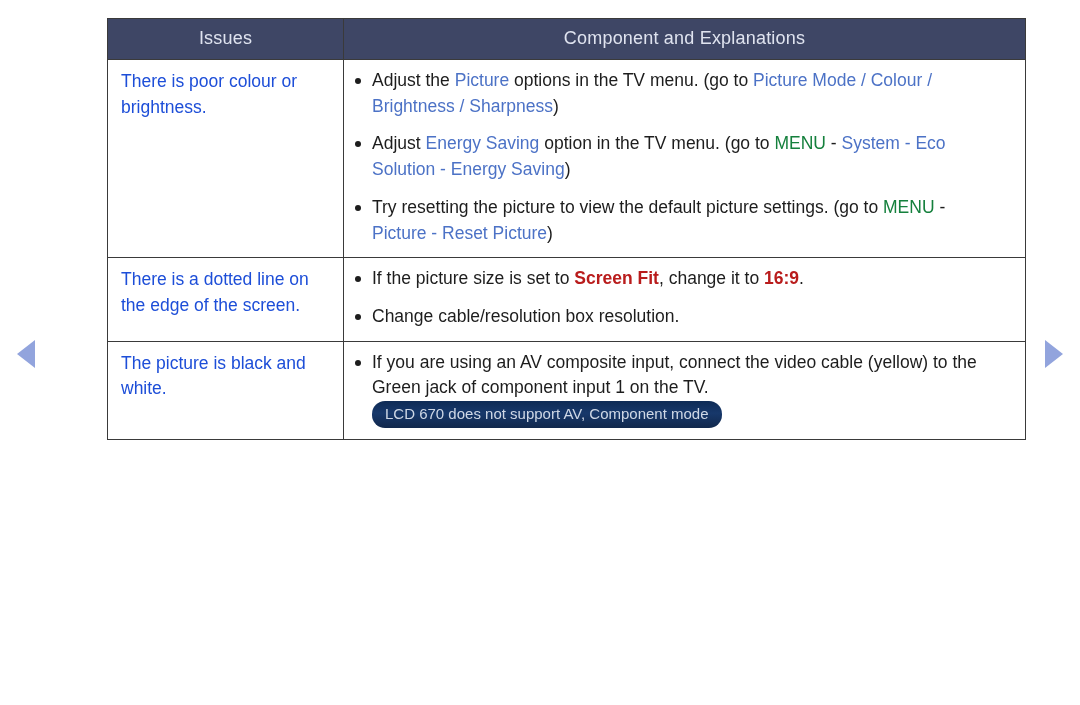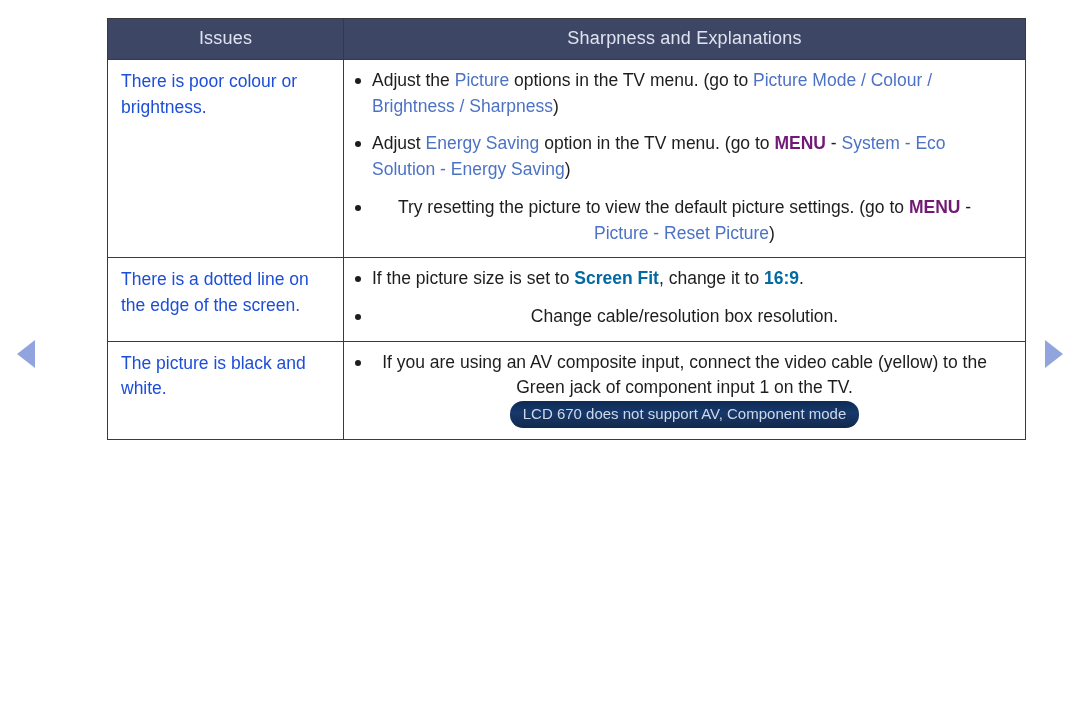--- a/index.html
+++ b/index.html
@@ -85,35 +85,35 @@
   ul.bullets {
     list-style: none;
     margin: 0;
     padding: 0;
   }
   ul.bullets > li {
     position: relative;
     padding-left: 20px;
     margin: 0 18px 12px 0;
   }
-  ul.bullets > li:last-child { margin-bottom: 2px; text-align: center; }
+  ul.bullets > li:last-child { margin-bottom: 2px; }
   ul.bullets > li::before {
     content: "";
     position: absolute;
     left: 3px;
     top: 10px;
     width: 6px;
     height: 6px;
     border-radius: 50%;
     background: #1d1d1d;
   }
 
   .blue { color: #4c72c6; }
-  .bk { color: #701a75; font-weight: bold; }
-  .bl-b { color: #0369a1; font-weight: bold; }
+  .bk { color: #15803d; font-weight: normal; }
+  .bl-b { color: #b91c1c; font-weight: bold; }
 
   .badge {
     display: inline-block;
     background: linear-gradient(to bottom, #0e2b55 0%, #17386b 45%, #11284c 100%);
     color: #cfd8e6;
     font-size: 15px;
     line-height: 1;
     padding: 5px 13px 7px 13px;
     border-radius: 13px;
     vertical-align: 1px;
@@ -142,21 +142,21 @@
 
   <div class="table-wrap">
     <table class="tbl">
       <colgroup>
           <col class="c1">
           <col class="c2">
         </colgroup>
       <thead>
         <tr>
           <th>Issues</th>
-          <th>Sharpness and Explanations</th>
+          <th>Component and Explanations</th>
         </tr>
       </thead>
       <tbody id="tbody">
           <tr>
             <td class="issue">There is poor colour or brightness.</td>
             <td class="sol">
               <ul class="bullets">
                 <li>Adjust the <span class="blue">Picture</span> options in the TV menu. (go to <span class="blue">Picture Mode / Colour / Brightness / Sharpness</span>)</li>
                 <li>Adjust <span class="blue">Energy Saving</span> option in the TV menu. (go to <span class="bk">MENU</span> - <span class="blue">System - Eco Solution - Energy Saving</span>)</li>
                 <li>Try resetting the picture to view the default picture settings. (go to <span class="bk">MENU</span> - <span class="blue">Picture - Reset Picture</span>)</li>

